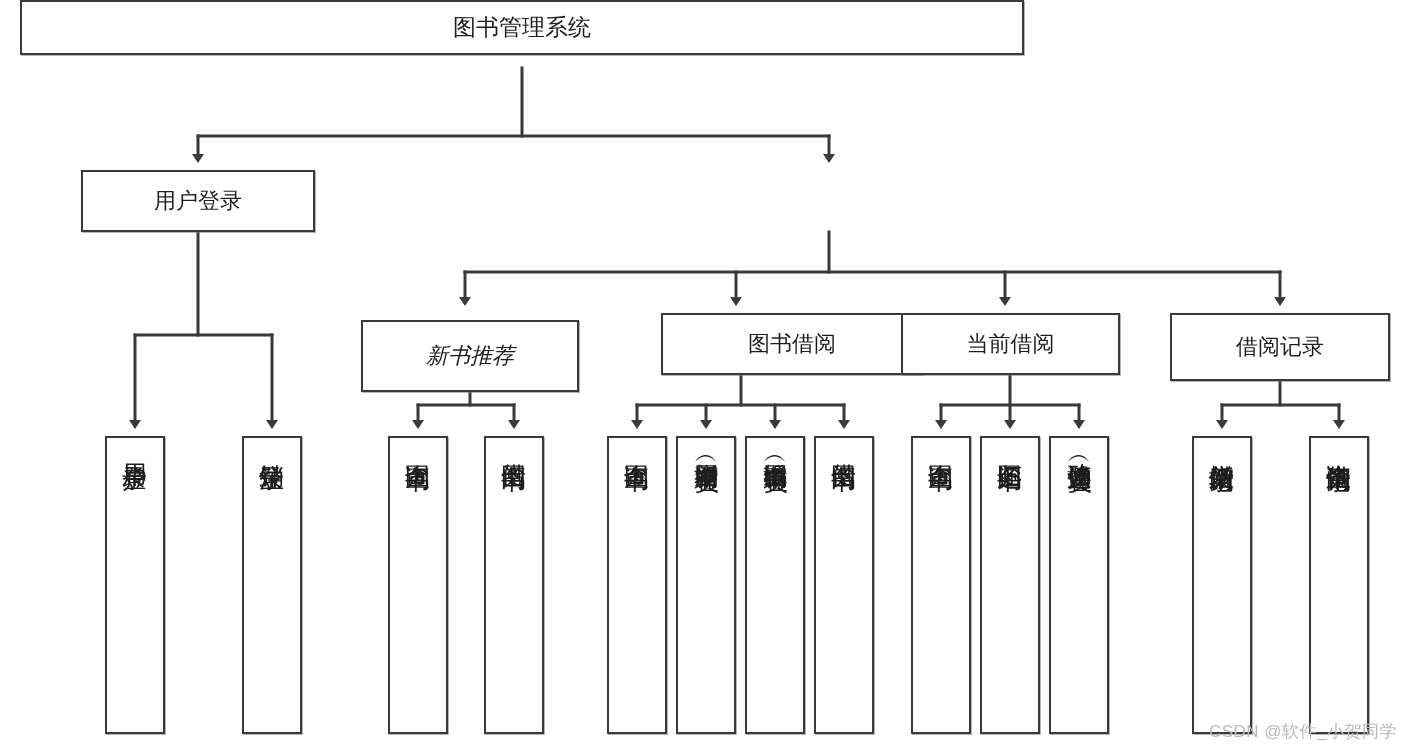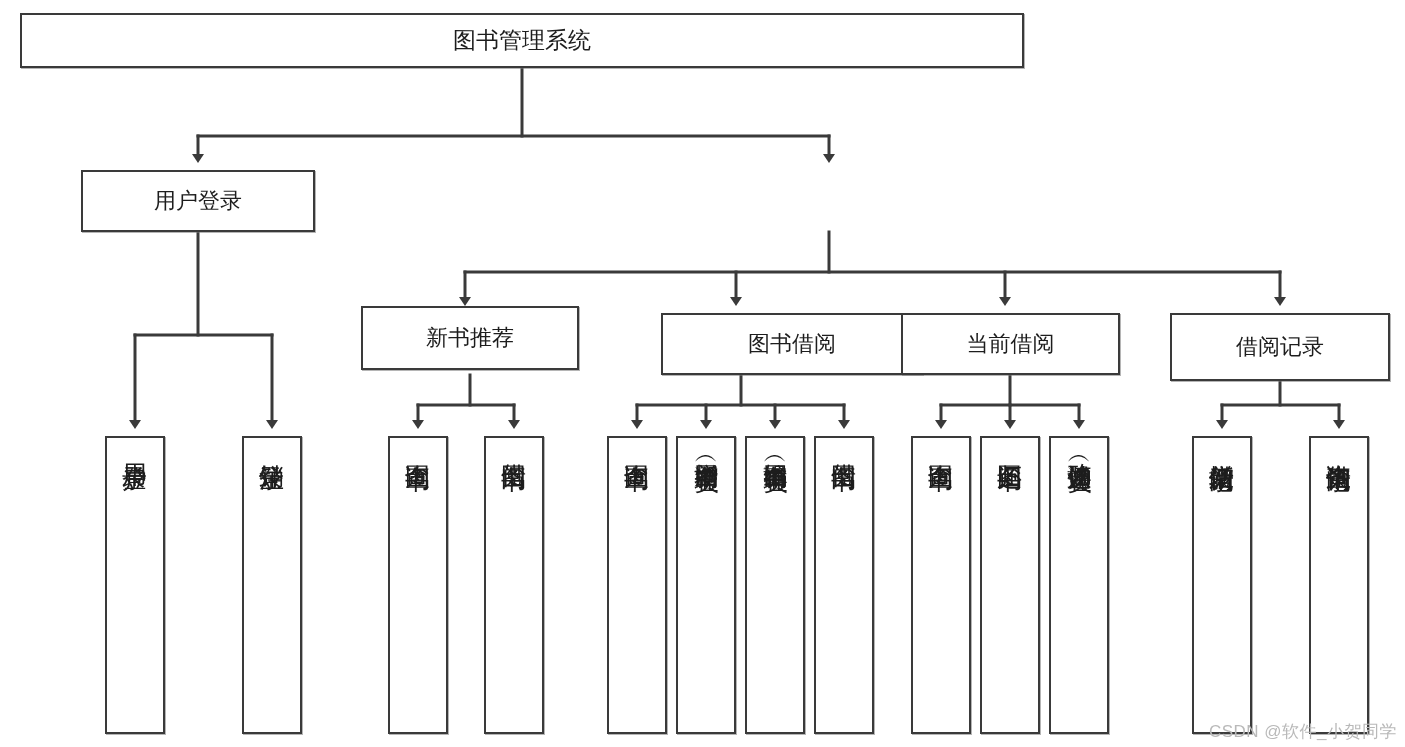--- a/index.html
+++ b/index.html
@@ -122,30 +122,30 @@
       <path d="M1010,405 L1010,421" marker-end="url(#arrow)"></path>
       <path d="M1079,405 L1079,421" marker-end="url(#arrow)"></path>
 
       <path d="M1280,375 L1280,405"></path>
       <path d="M1222,405 L1339,405"></path>
       <path d="M1222,405 L1222,421" marker-end="url(#arrow)"></path>
       <path d="M1339,405 L1339,421" marker-end="url(#arrow)"></path>
     </g>
   </svg>
 
-  <div class="node root" style="left:20px; top:13px; width:1004px; height:55px;">
+  <div class="node root" style="left:20px; top:0; width:1004px; height:55px;">
     <span class="label">图书管理系统</span>
   </div>
 
   <div class="node branch" style="left:81px; top:170px; width:234px; height:62px;">
     <span class="label">用户登录</span>
   </div>
 
 
-  <div class="node branch" style="left:361px; top:306px; width:218px; height:64px;">
+  <div class="node branch" style="left:361px; top:320px; width:218px; height:72px;font-style:italic;">
     <span class="label">新书推荐</span>
   </div>
 
   <div class="node branch" style="left:661px; top:313px; width:262px; height:62px;">
     <span class="label">图书借阅</span>
   </div>
 
   <div class="node branch" style="left:901px; top:313px; width:219px; height:62px;">
     <span class="label">当前借阅</span>
   </div>

